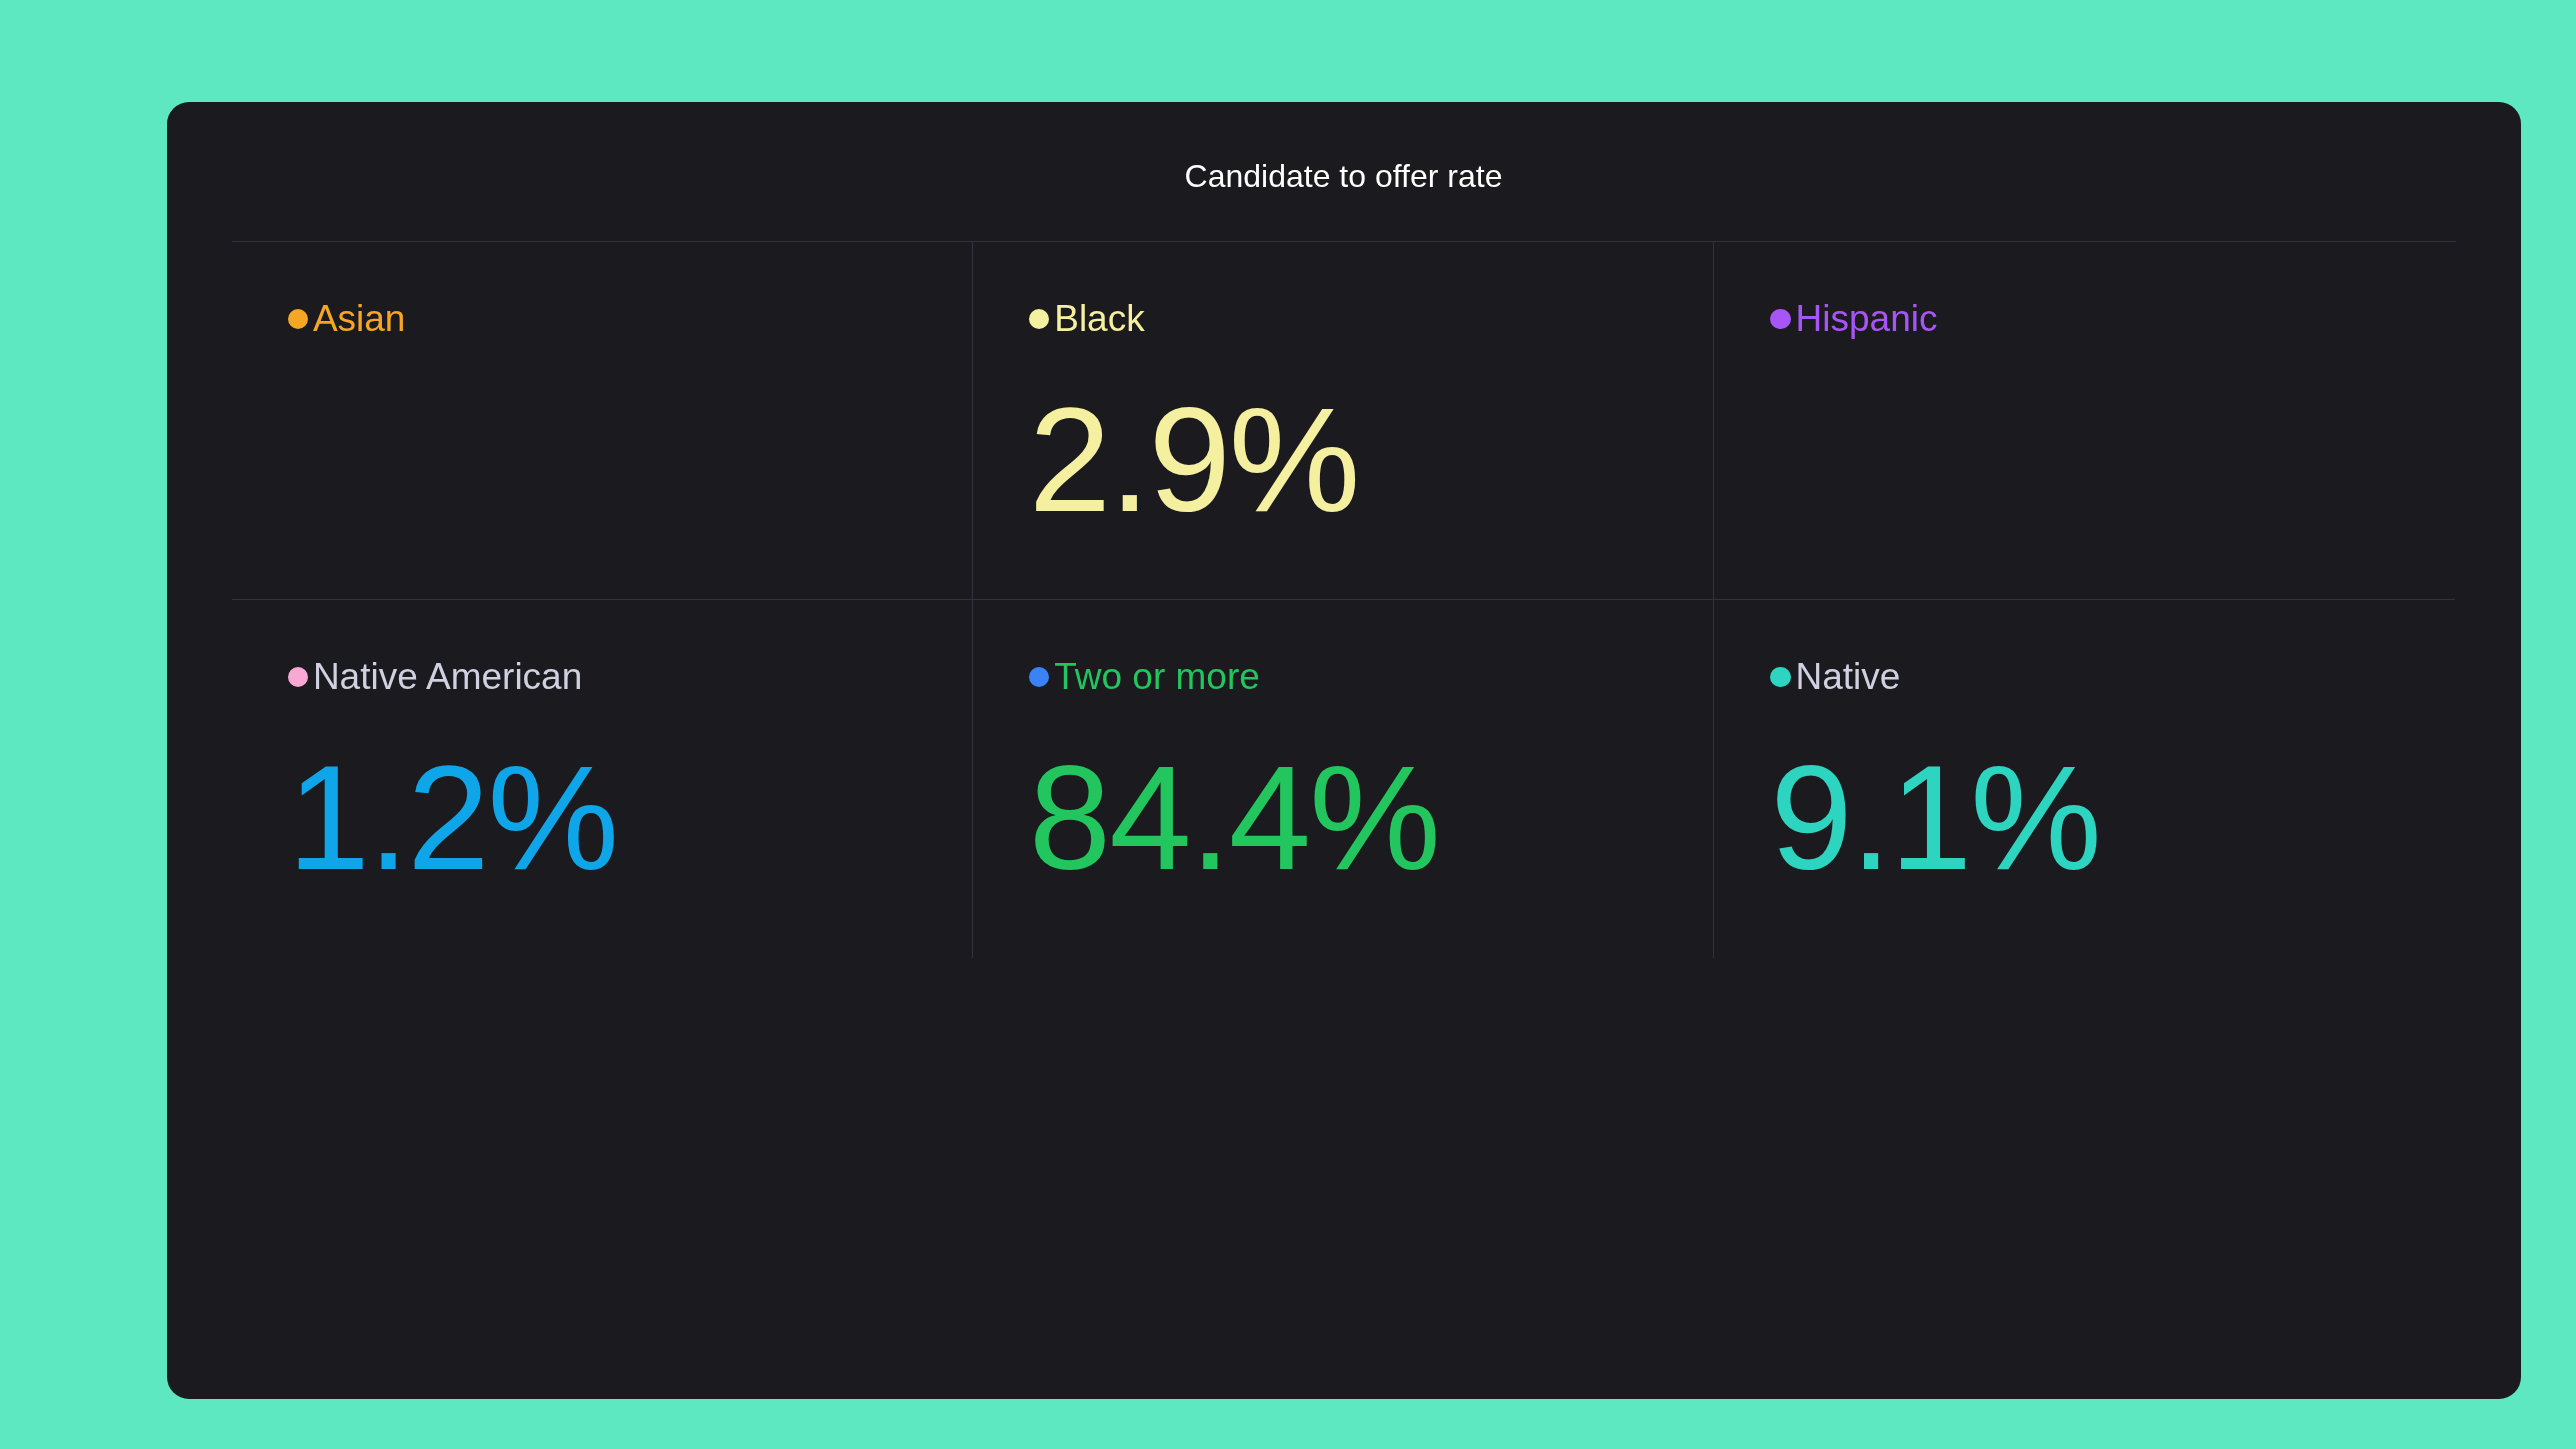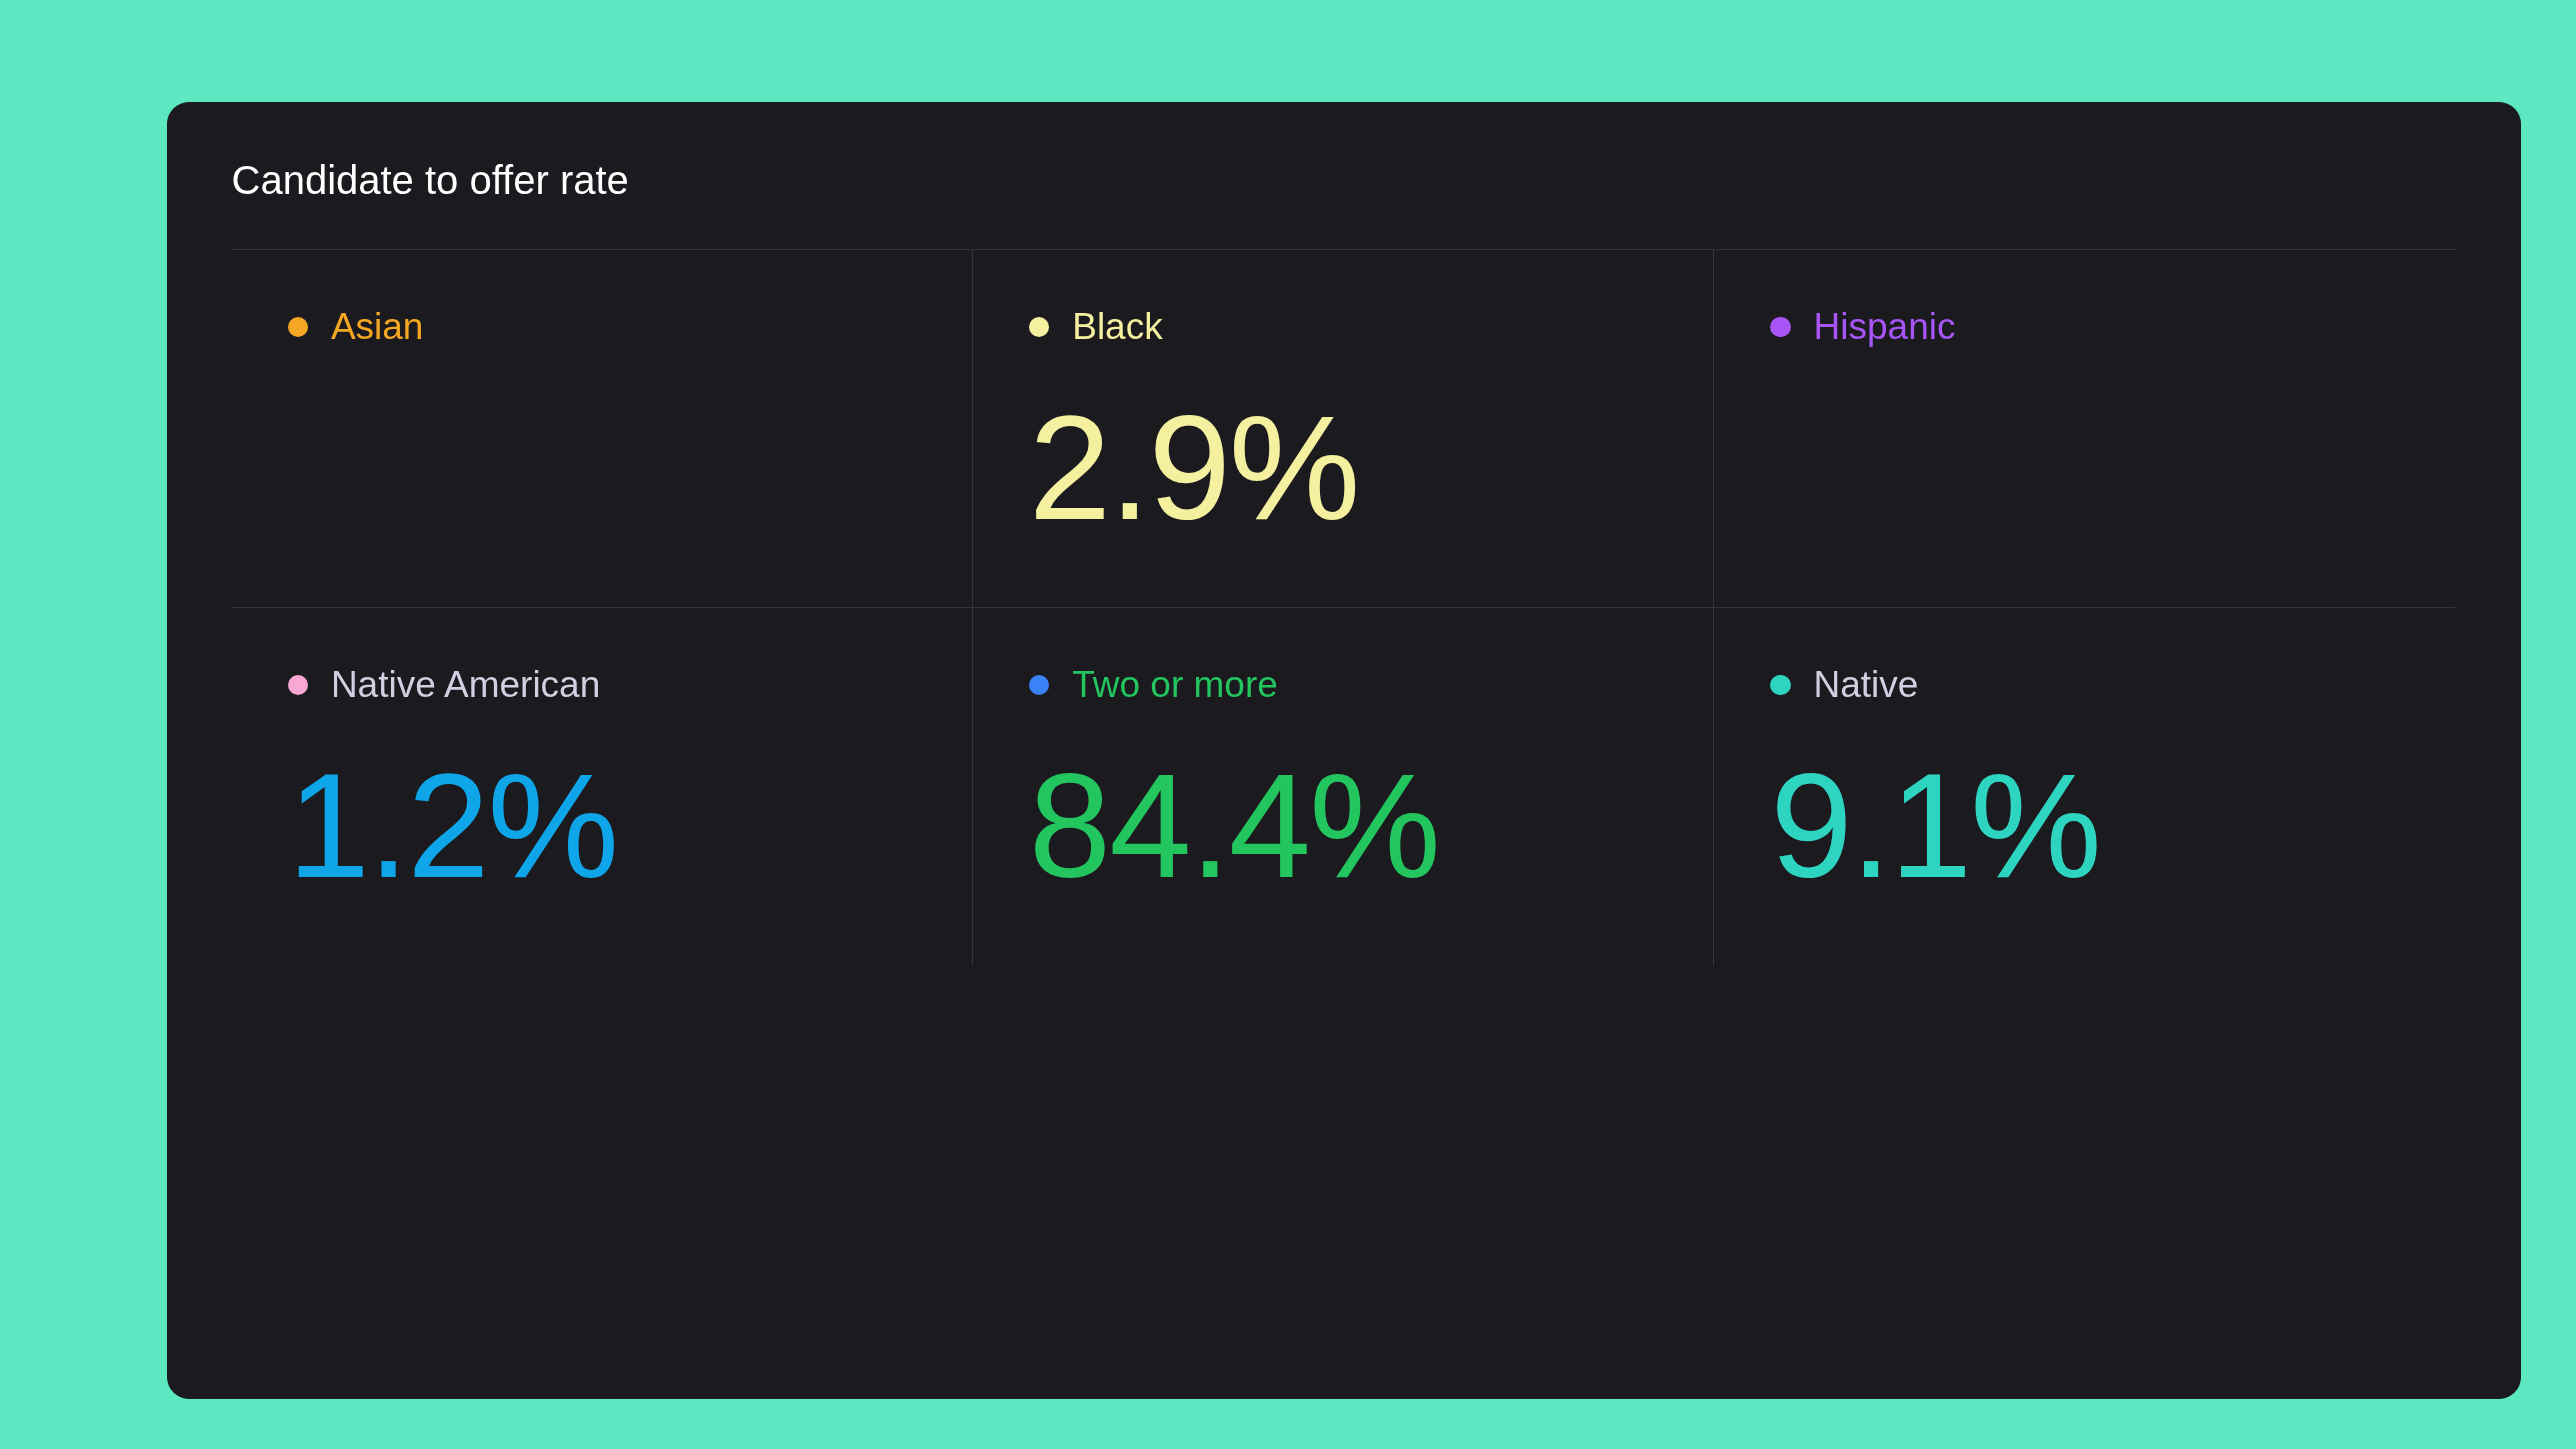--- a/index.html
+++ b/index.html
@@ -24,23 +24,24 @@
       border-radius: 22px;
       margin-top: 102px;
       margin-left: 111px;
       width: 2354px;
       min-height: 1297px;
       padding: 56px 65px;
     }
 
     .card-title {
       color: #ffffff;
-      font-size: 40px;
+      font-size: 32px;
       font-weight: 400;
       margin-bottom: 46px;
+      text-align: center;
     }
 
     .divider {
       border: none;
       border-top: 0.9px solid #333340;
       margin-bottom: 0;
     }
 
     .grid {
       display: grid;
@@ -61,21 +62,21 @@
 
     .cell:nth-child(4),
     .cell:nth-child(5),
     .cell:nth-child(6) {
       border-bottom: none;
     }
 
     .cell-label {
       display: flex;
       align-items: center;
-      gap: 23px;
+      gap: 5px;
       font-size: 37px;
       font-weight: 400;
       color: #ffffff;
       margin-bottom: 46px;
     }
 
     .dot {
       width: 20.4px;
       height: 20.4px;
       border-radius: 50%;

